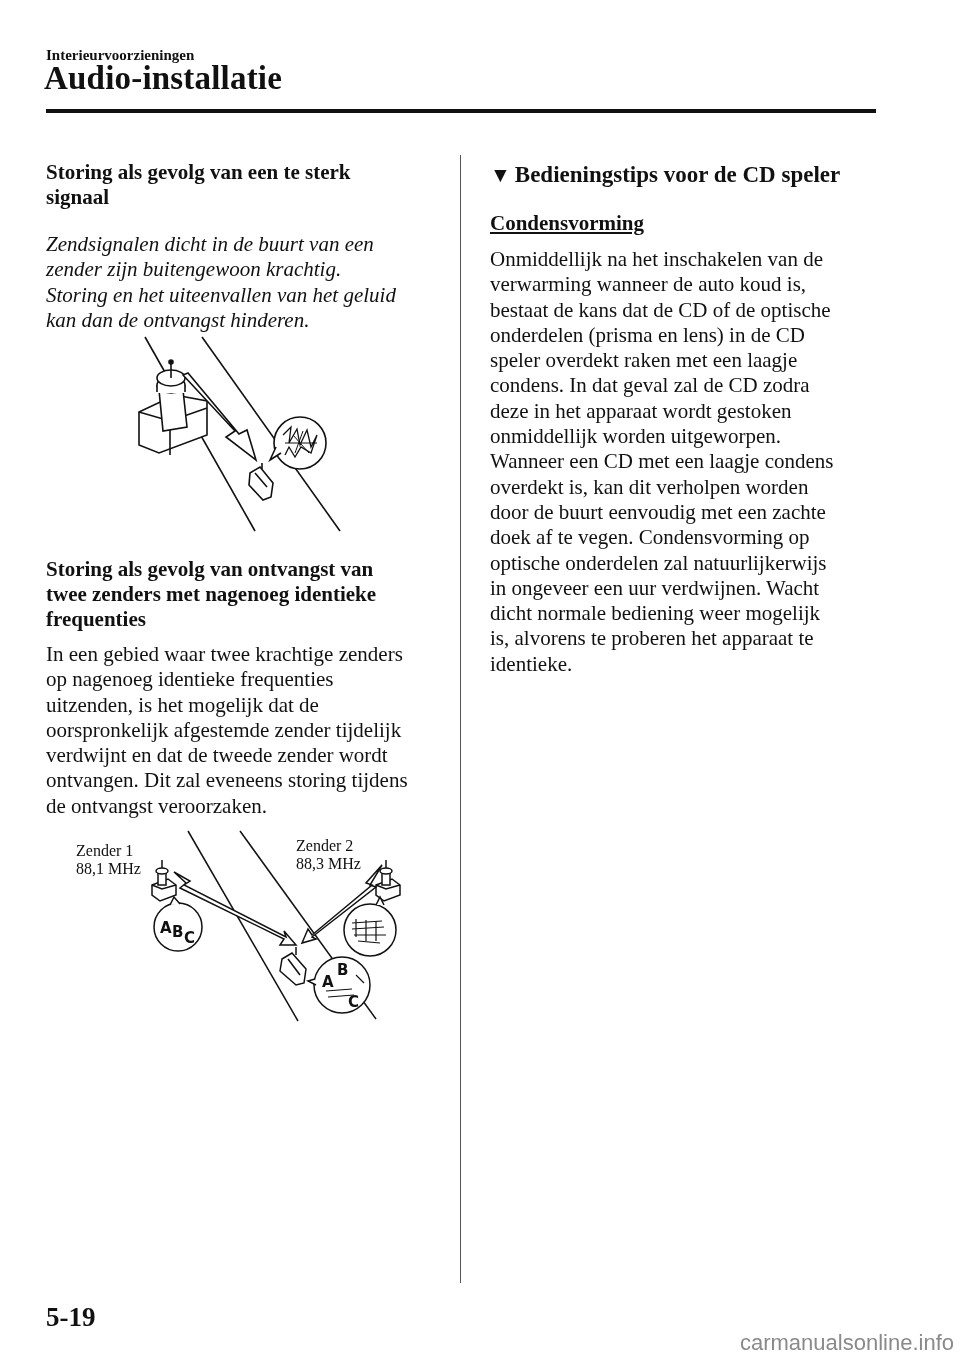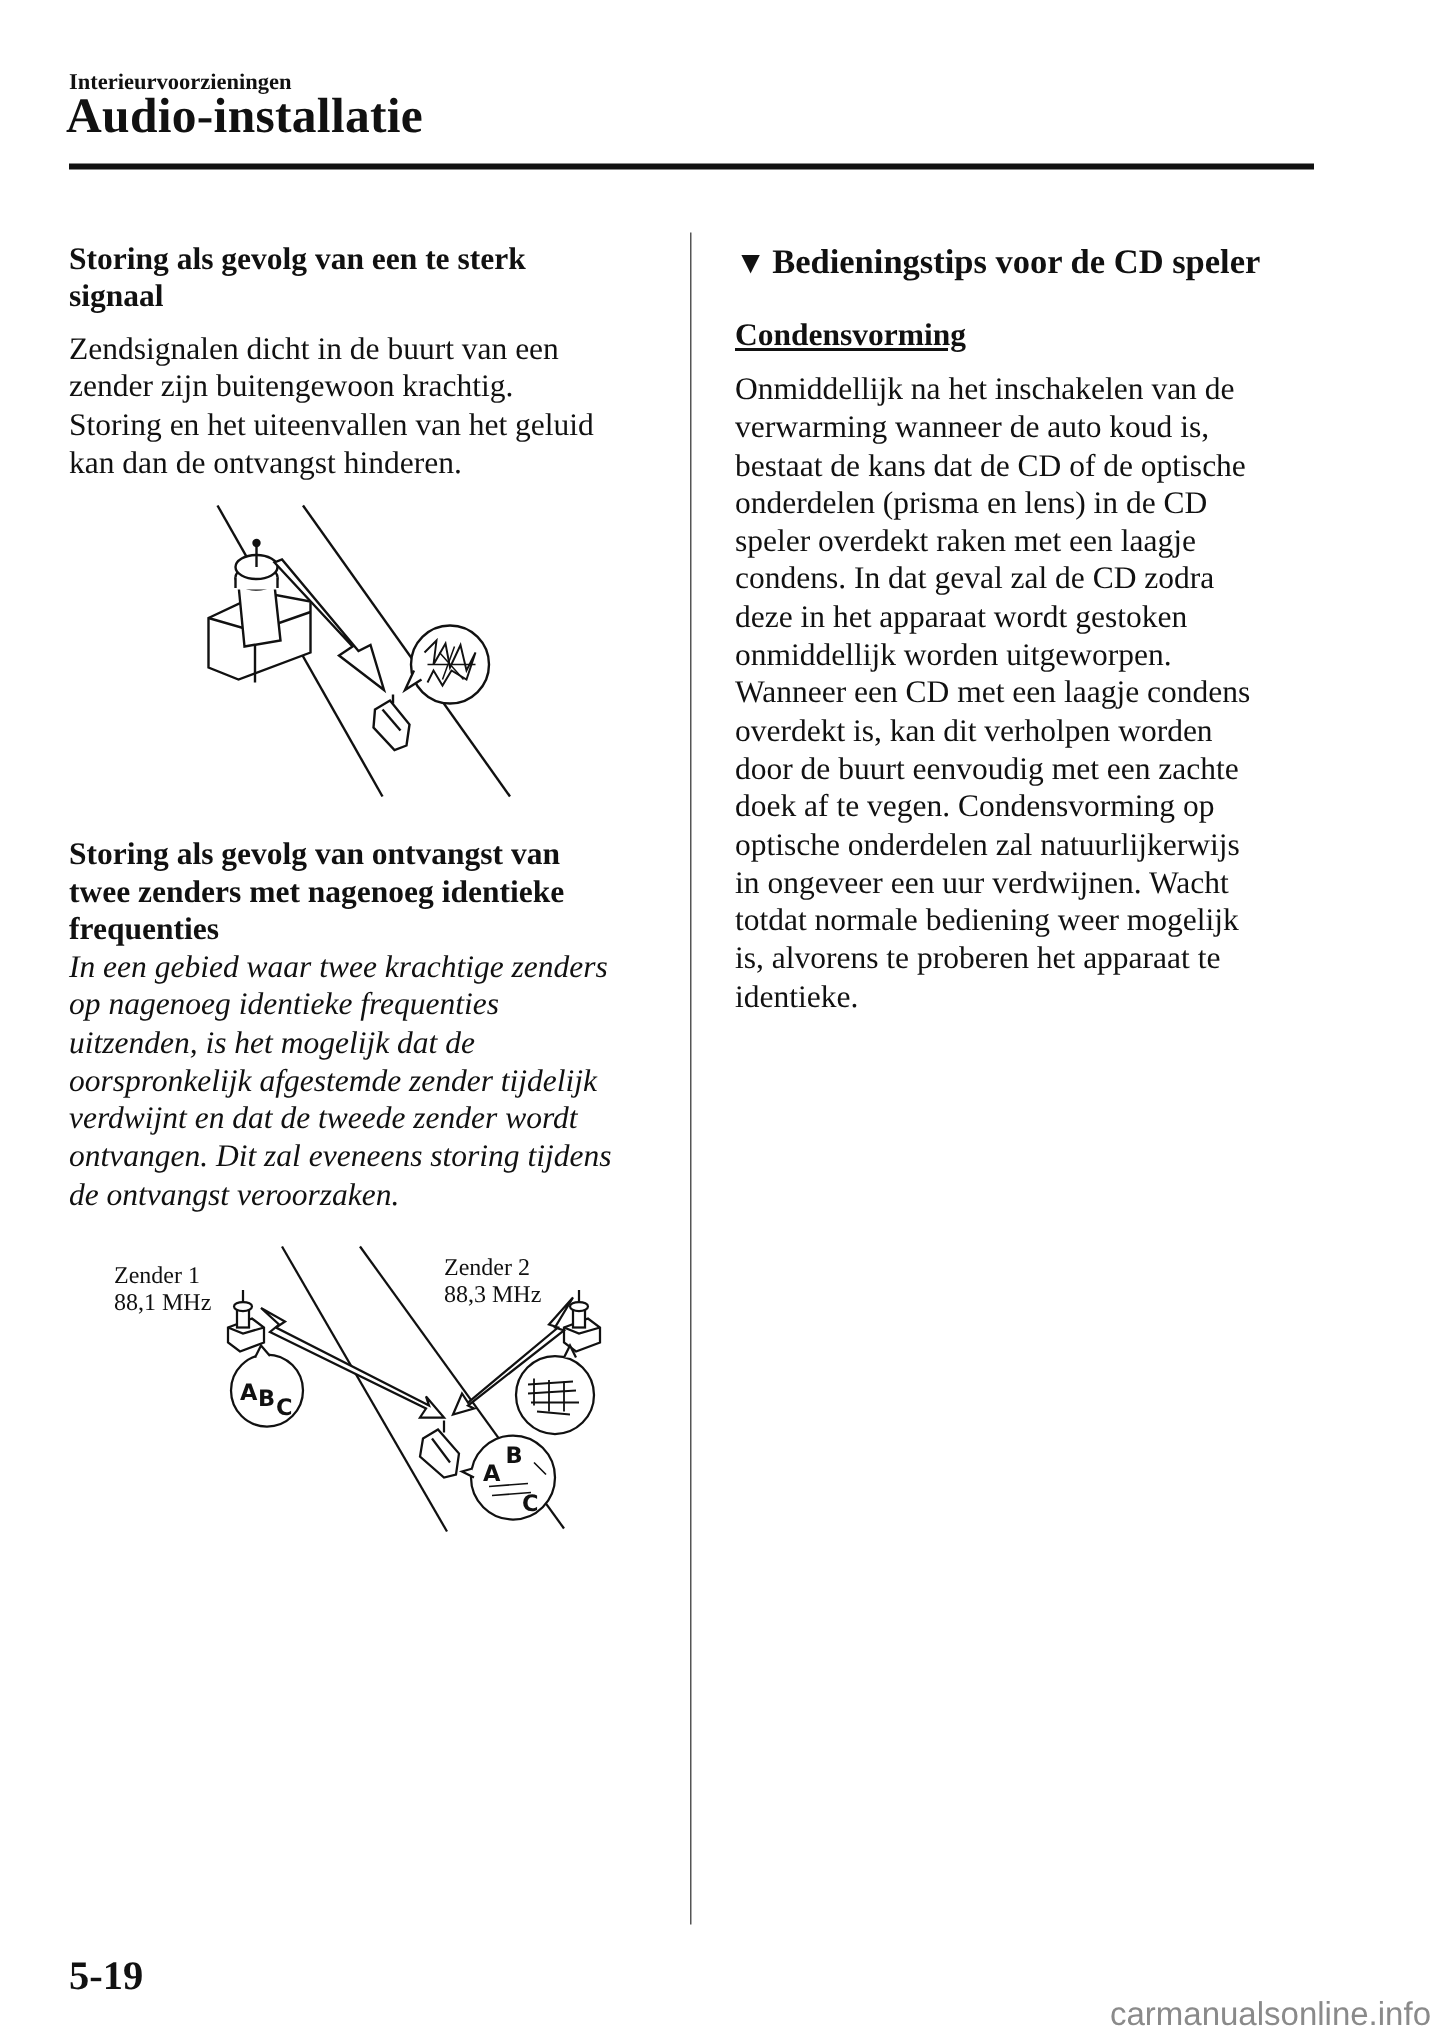--- a/index.html
+++ b/index.html
@@ -29,21 +29,21 @@
 <div class="section-label">Interieurvoorzieningen</div>
 <div class="page-title">Audio-installatie</div>
 <div class="header-rule"></div>
 <div class="col-divider"></div>
 
 <div class="col col-left">
   <h3 class="subhead">
     <span>Storing als gevolg van een te sterk</span><br>
     <span>signaal</span>
   </h3>
-  <p class="body" style="margin-top:10px;">
+  <p class="body" style="margin-top:22px;font-style:italic;">
     <span>Zendsignalen dicht in de buurt van een</span><br>
     <span>zender zijn buitengewoon krachtig.</span><br>
     <span>Storing en het uiteenvallen van het geluid</span><br>
     <span>kan dan de ontvangst hinderen.</span>
   </p>
 </div>
 
 <div class="fig" style="left:125px; top:335px;">
   <svg width="230" height="200" viewBox="0 0 230 200">
     <g stroke="#111" stroke-width="1.6" fill="#fff">
@@ -82,21 +82,21 @@
     </g>
   </svg>
 </div>
 
 <div class="col col-left" style="top:557px;">
   <h3 class="subhead">
     <span>Storing als gevolg van ontvangst van</span><br>
     <span>twee zenders met nagenoeg identieke</span><br>
     <span>frequenties</span>
   </h3>
-  <p class="body" style="font-style:italic;">
+  <p class="body" style="margin-top:10px;">
     <span>In een gebied waar twee krachtige zenders</span><br>
     <span>op nagenoeg identieke frequenties</span><br>
     <span>uitzenden, is het mogelijk dat de</span><br>
     <span>oorspronkelijk afgestemde zender tijdelijk</span><br>
     <span>verdwijnt en dat de tweede zender wordt</span><br>
     <span>ontvangen. Dit zal eveneens storing tijdens</span><br>
     <span>de ontvangst veroorzaken.</span>
   </p>
 </div>
 
@@ -182,20 +182,20 @@
     <span>speler overdekt raken met een laagje</span><br>
     <span>condens. In dat geval zal de CD zodra</span><br>
     <span>deze in het apparaat wordt gestoken</span><br>
     <span>onmiddellijk worden uitgeworpen.</span><br>
     <span>Wanneer een CD met een laagje condens</span><br>
     <span>overdekt is, kan dit verholpen worden</span><br>
     <span>door de buurt eenvoudig met een zachte</span><br>
     <span>doek af te vegen. Condensvorming op</span><br>
     <span>optische onderdelen zal natuurlijkerwijs</span><br>
     <span>in ongeveer een uur verdwijnen. Wacht</span><br>
-    <span>totdat normale bediening weer mogelijk</span><br>
+    <span>dicht normale bediening weer mogelijk</span><br>
     <span>is, alvorens te proberen het apparaat te</span><br>
     <span>identieke.</span>
   </p>
 </div>
 
 <div class="page-number">5-19</div>
 <div class="watermark">carmanualsonline.info</div>
 
 </body></html>

